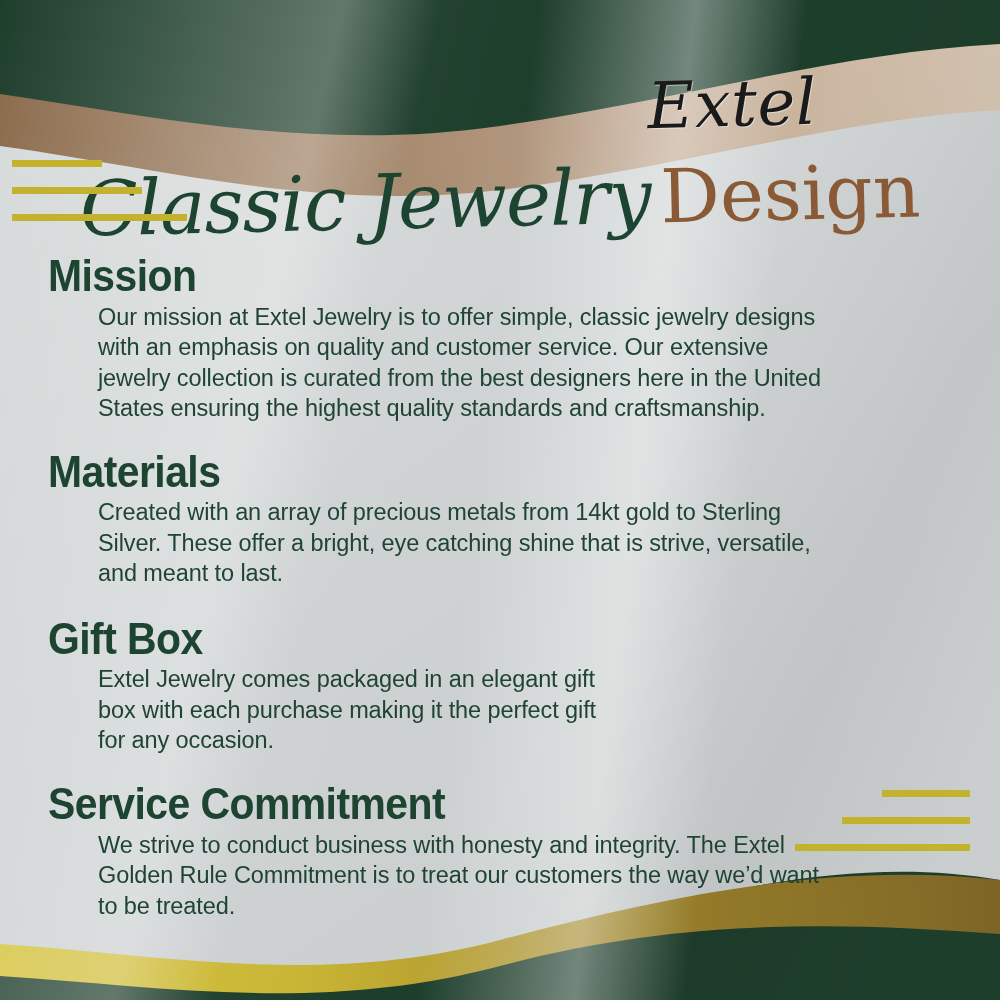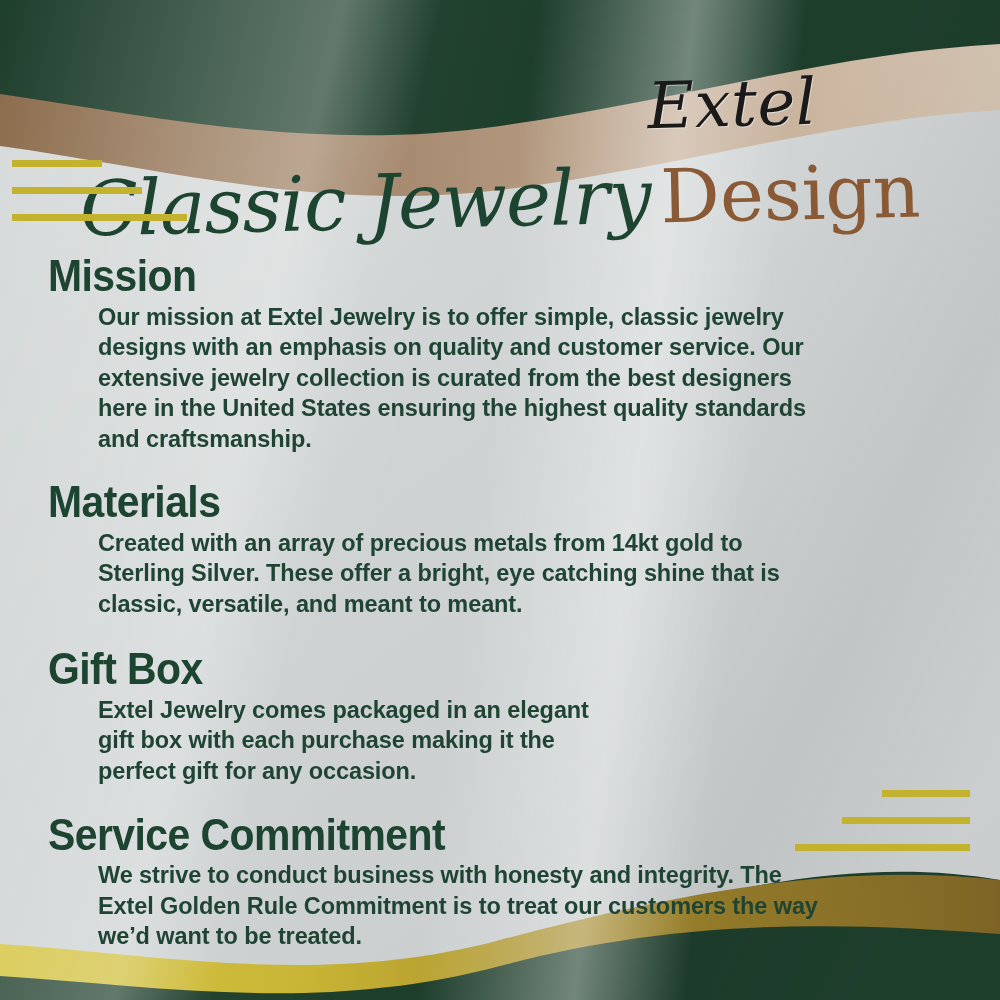--- a/index.html
+++ b/index.html
@@ -102,21 +102,21 @@
     line-height:1.08;
     color:#1d4430;
     margin:0 0 2px 12px;
     letter-spacing:-0.6px;
     transform:scaleX(0.93);
     transform-origin:left center;
   }
   .section-body{
     font-family:"Liberation Sans", sans-serif;
     font-size:23.5px;
-    font-weight:700;
+    font-weight:400;
     line-height:1.30;
     color:#1f4433;
     margin:0 30px 0 62px;
     letter-spacing:-0.1px;
   }
   .sec-mission{margin-top:0;}
   .sec-materials{margin-top:24px;}
   .sec-service{margin-top:24px;}
   .sec-gift{margin-top:26px;}
   .sec-gift .section-body{margin-right:250px;}
@@ -180,21 +180,21 @@
 
   <div class="content">
 
     <div class="section sec-mission">
       <h2 class="section-title">Mission</h2>
       <p class="section-body">Our mission at Extel Jewelry is to offer simple, classic jewelry designs with an emphasis on quality and customer service. Our extensive jewelry collection is curated from the best designers here in the United States ensuring the highest quality standards and craftsmanship.</p>
     </div>
 
     <div class="section sec-materials">
       <h2 class="section-title">Materials</h2>
-      <p class="section-body">Created with an array of precious metals from 14kt gold to Sterling Silver. These offer a bright, eye catching shine that is classic, versatile, and meant to meant.</p>
+      <p class="section-body">Created with an array of precious metals from 14kt gold to Sterling Silver. These offer a bright, eye catching shine that is strive, versatile, and meant to last.</p>
     </div>
 
     <div class="section sec-gift">
       <h2 class="section-title">Gift Box</h2>
       <p class="section-body">Extel Jewelry comes packaged in an elegant gift box with each purchase making it the perfect gift for any occasion.</p>
     </div>
 
     <div class="section sec-service">
       <h2 class="section-title">Service Commitment</h2>
       <p class="section-body">We strive to conduct business with honesty and integrity. The Extel Golden Rule Commitment is to treat our customers the way we’d want to be treated.</p>

